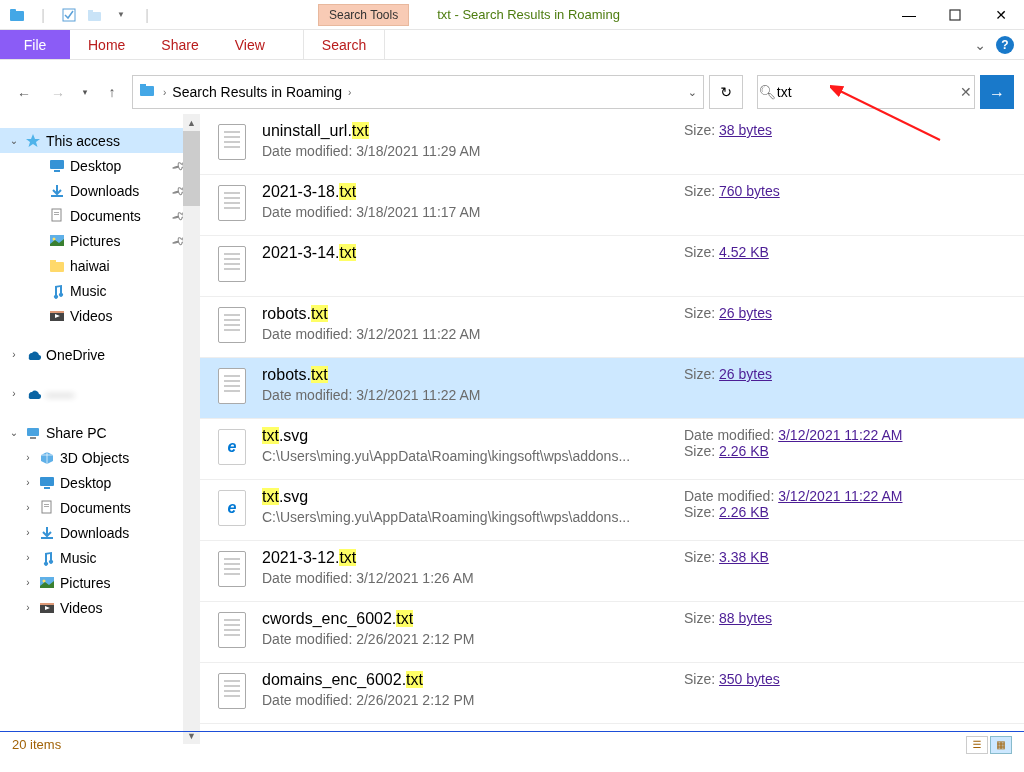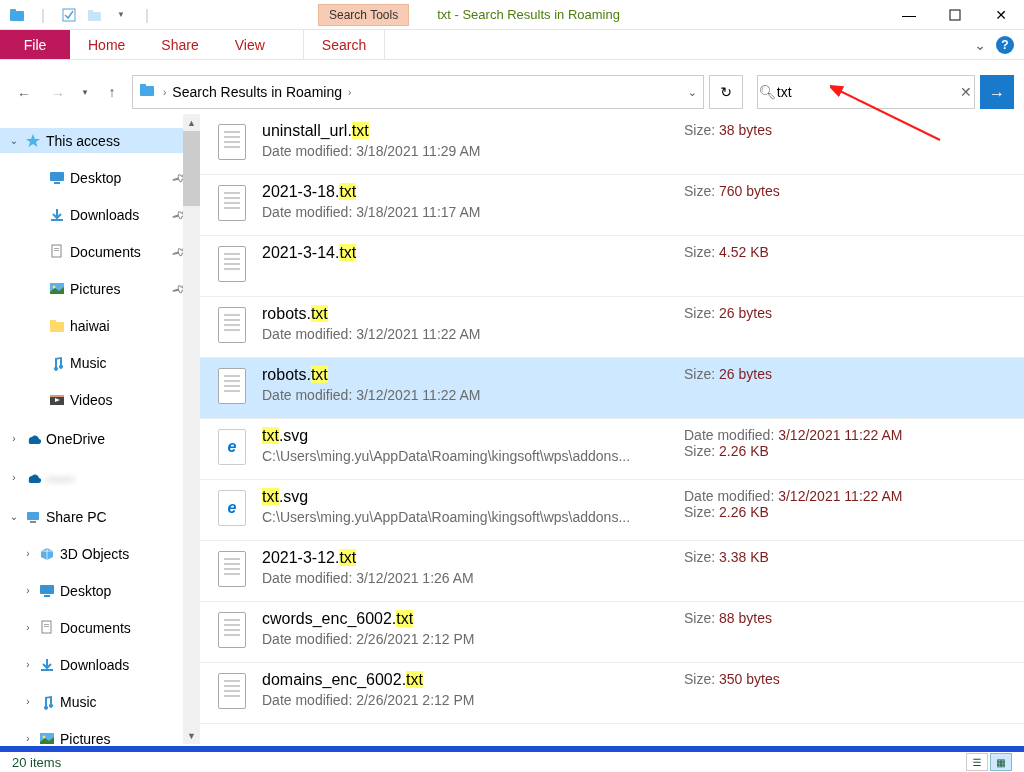--- a/index.html
+++ b/index.html
@@ -10,21 +10,21 @@
 .titlebar .qat { display: flex; align-items: center; padding-left: 6px; gap: 4px; }
 .titlebar .qat .qi { width: 22px; height: 22px; display: flex; align-items: center; justify-content: center; }
 .titlebar .spacer1 { width: 160px; }
 .titlebar .search-tools { background: #f8cbb5; padding: 3px 10px; font-size: 12px; color: #333; border: 1px solid #e8b89d; }
 .titlebar .title { margin-left: 28px; font-size: 13px; color: #4d7c0f; }
 .titlebar .winbtns { margin-left: auto; display: flex; }
 .titlebar .winbtns .wb { width: 46px; height: 30px; display: flex; align-items: center; justify-content: center; font-size: 14px; }
 
 
 .ribbon { height: 30px; display: flex; align-items: stretch; border-bottom: 1px solid #e5e5e5; }
-.ribbon .file { background: #be185d; color: #fff; width: 70px; display: flex; align-items: center; justify-content: center; font-size: 14px; }
+.ribbon .file { background: #8b5cf6; color: #fff; width: 70px; display: flex; align-items: center; justify-content: center; font-size: 14px; }
 .ribbon .tab { padding: 0 18px; display: flex; align-items: center; color: #b91c1c; font-size: 14px; }
 .ribbon .tab.search { border-left: 1px solid #e5e5e5; border-right: 1px solid #e5e5e5; }
 .ribbon .rend { margin-left: auto; display: flex; align-items: center; gap: 10px; padding-right: 10px; }
 .ribbon .chev { color: #666; font-size: 14px; }
 .ribbon .help { width: 18px; height: 18px; border-radius: 50%; background: #1979ca; color: #fff; display: flex; align-items: center; justify-content: center; font-size: 12px; font-weight: bold; }
 
 
 .navbar { height: 44px; display: flex; align-items: center; padding: 0 10px; gap: 6px; margin-top: 10px; }
 .navbtn { width: 28px; height: 28px; display: flex; align-items: center; justify-content: center; color: #555; }
 .navbtn.disabled { color: #bbb; }
@@ -51,45 +51,45 @@
 .sbscroll .arr { height: 17px; display: flex; align-items: center; justify-content: center; font-size: 9px; color: #666; }
 .sbscroll .thumb { position: absolute; top: 17px; width: 17px; height: 75px; background: #ccc; }
 
 .tree { padding-top: 14px; }
 .tnode { display: flex; align-items: center; height: 25px; padding-left: 8px; gap: 4px; font-size: 14px; }
 .tnode.sel { background: #cde8ff; }
 .tnode .tw { width: 12px; text-align: center; font-size: 10px; color: #555; }
 .tnode .tic { width: 18px; height: 16px; display: flex; align-items: center; justify-content: center; }
 .tnode .tlbl { flex: 1; overflow: hidden; white-space: nowrap; text-overflow: ellipsis; }
 .tnode .pin { color: #888; font-size: 12px; margin-right: 12px; font-weight: bold; transform: rotate(30deg); display: inline-block; }
-.tnode.sub { padding-left: 32px; margin-top: 12px; }
+.tnode.sub { padding-left: 32px; }
 .tsep { height: 14px; }
 
 
 .content { flex: 1; overflow-y: auto; }
 .content::-webkit-scrollbar { width: 17px; }
 .content::-webkit-scrollbar-thumb { background: #ccc; }
 .content::-webkit-scrollbar-track { background: #f0f0f0; }
 .item { display: flex; border-bottom: 1px solid #eee; padding: 8px 10px 8px 14px; gap: 12px; }
 .item.sel { background: #cde8ff; }
 .item .fic2 { width: 36px; height: 44px; display: flex; align-items: flex-start; justify-content: center; padding-top: 2px; }
 .item .docic { width: 28px; height: 36px; border: 1px solid #aaa; border-radius: 2px; background: #fff; position: relative; }
 .item .docic::before { content: ""; position: absolute; top: 6px; left: 5px; right: 5px; height: 2px; background: #ccc; box-shadow: 0 5px 0 #ccc, 0 10px 0 #ccc, 0 15px 0 #ccc; }
 .item .edgeic { width: 28px; height: 36px; border: 1px solid #ccc; border-radius: 2px; background: #fff; display: flex; align-items: center; justify-content: center; color: #0078d4; font-weight: bold; font-size: 16px; font-style: italic; }
 .item .col1 { width: 410px; }
 .item .col2 { flex: 1; }
 .item .fname { font-size: 16px; color: #000; }
 .item .fmeta { font-size: 14px; color: #6b6b6b; margin-top: 3px; }
 .item .fmeta .lbl { color: #6b6b6b; }
 .item .sz { font-size: 14px; color: #6b6b6b; }
-.item .sz .v { color: #7f1d1d; }
+.item .sz .v { color: #4c1d95; text-decoration: underline; }
 .hl { background: #ffff66; }
 
 
-.status { position: absolute; bottom: 0; left: 0; right: 0; height: 26px; border-top: 6px solid #1d4ed8; display: flex; align-items: center; padding: 0 12px; font-size: 13px; color: #14532d; }
+.status { position: absolute; bottom: 15px; left: 0; right: 0; height: 26px; border-top: 1px solid #1d4ed8; display: flex; align-items: center; padding: 0 12px; font-size: 13px; color: #a16207; }
 .status .vbtns { margin-left: auto; display: flex; gap: 2px; }
 .status .vb { width: 22px; height: 18px; border: 1px solid #ccc; display: flex; align-items: center; justify-content: center; font-size: 10px; }
 .status .vb.active { background: #cde8ff; border-color: #8bc; }
 
 
 .annot-arrow { position: absolute; top: 82px; left: 830px; width: 120px; height: 70px; pointer-events: none; }
 .blurred { filter: blur(3px); opacity: 0.6; }
 </style>
 </head>
 <body>

